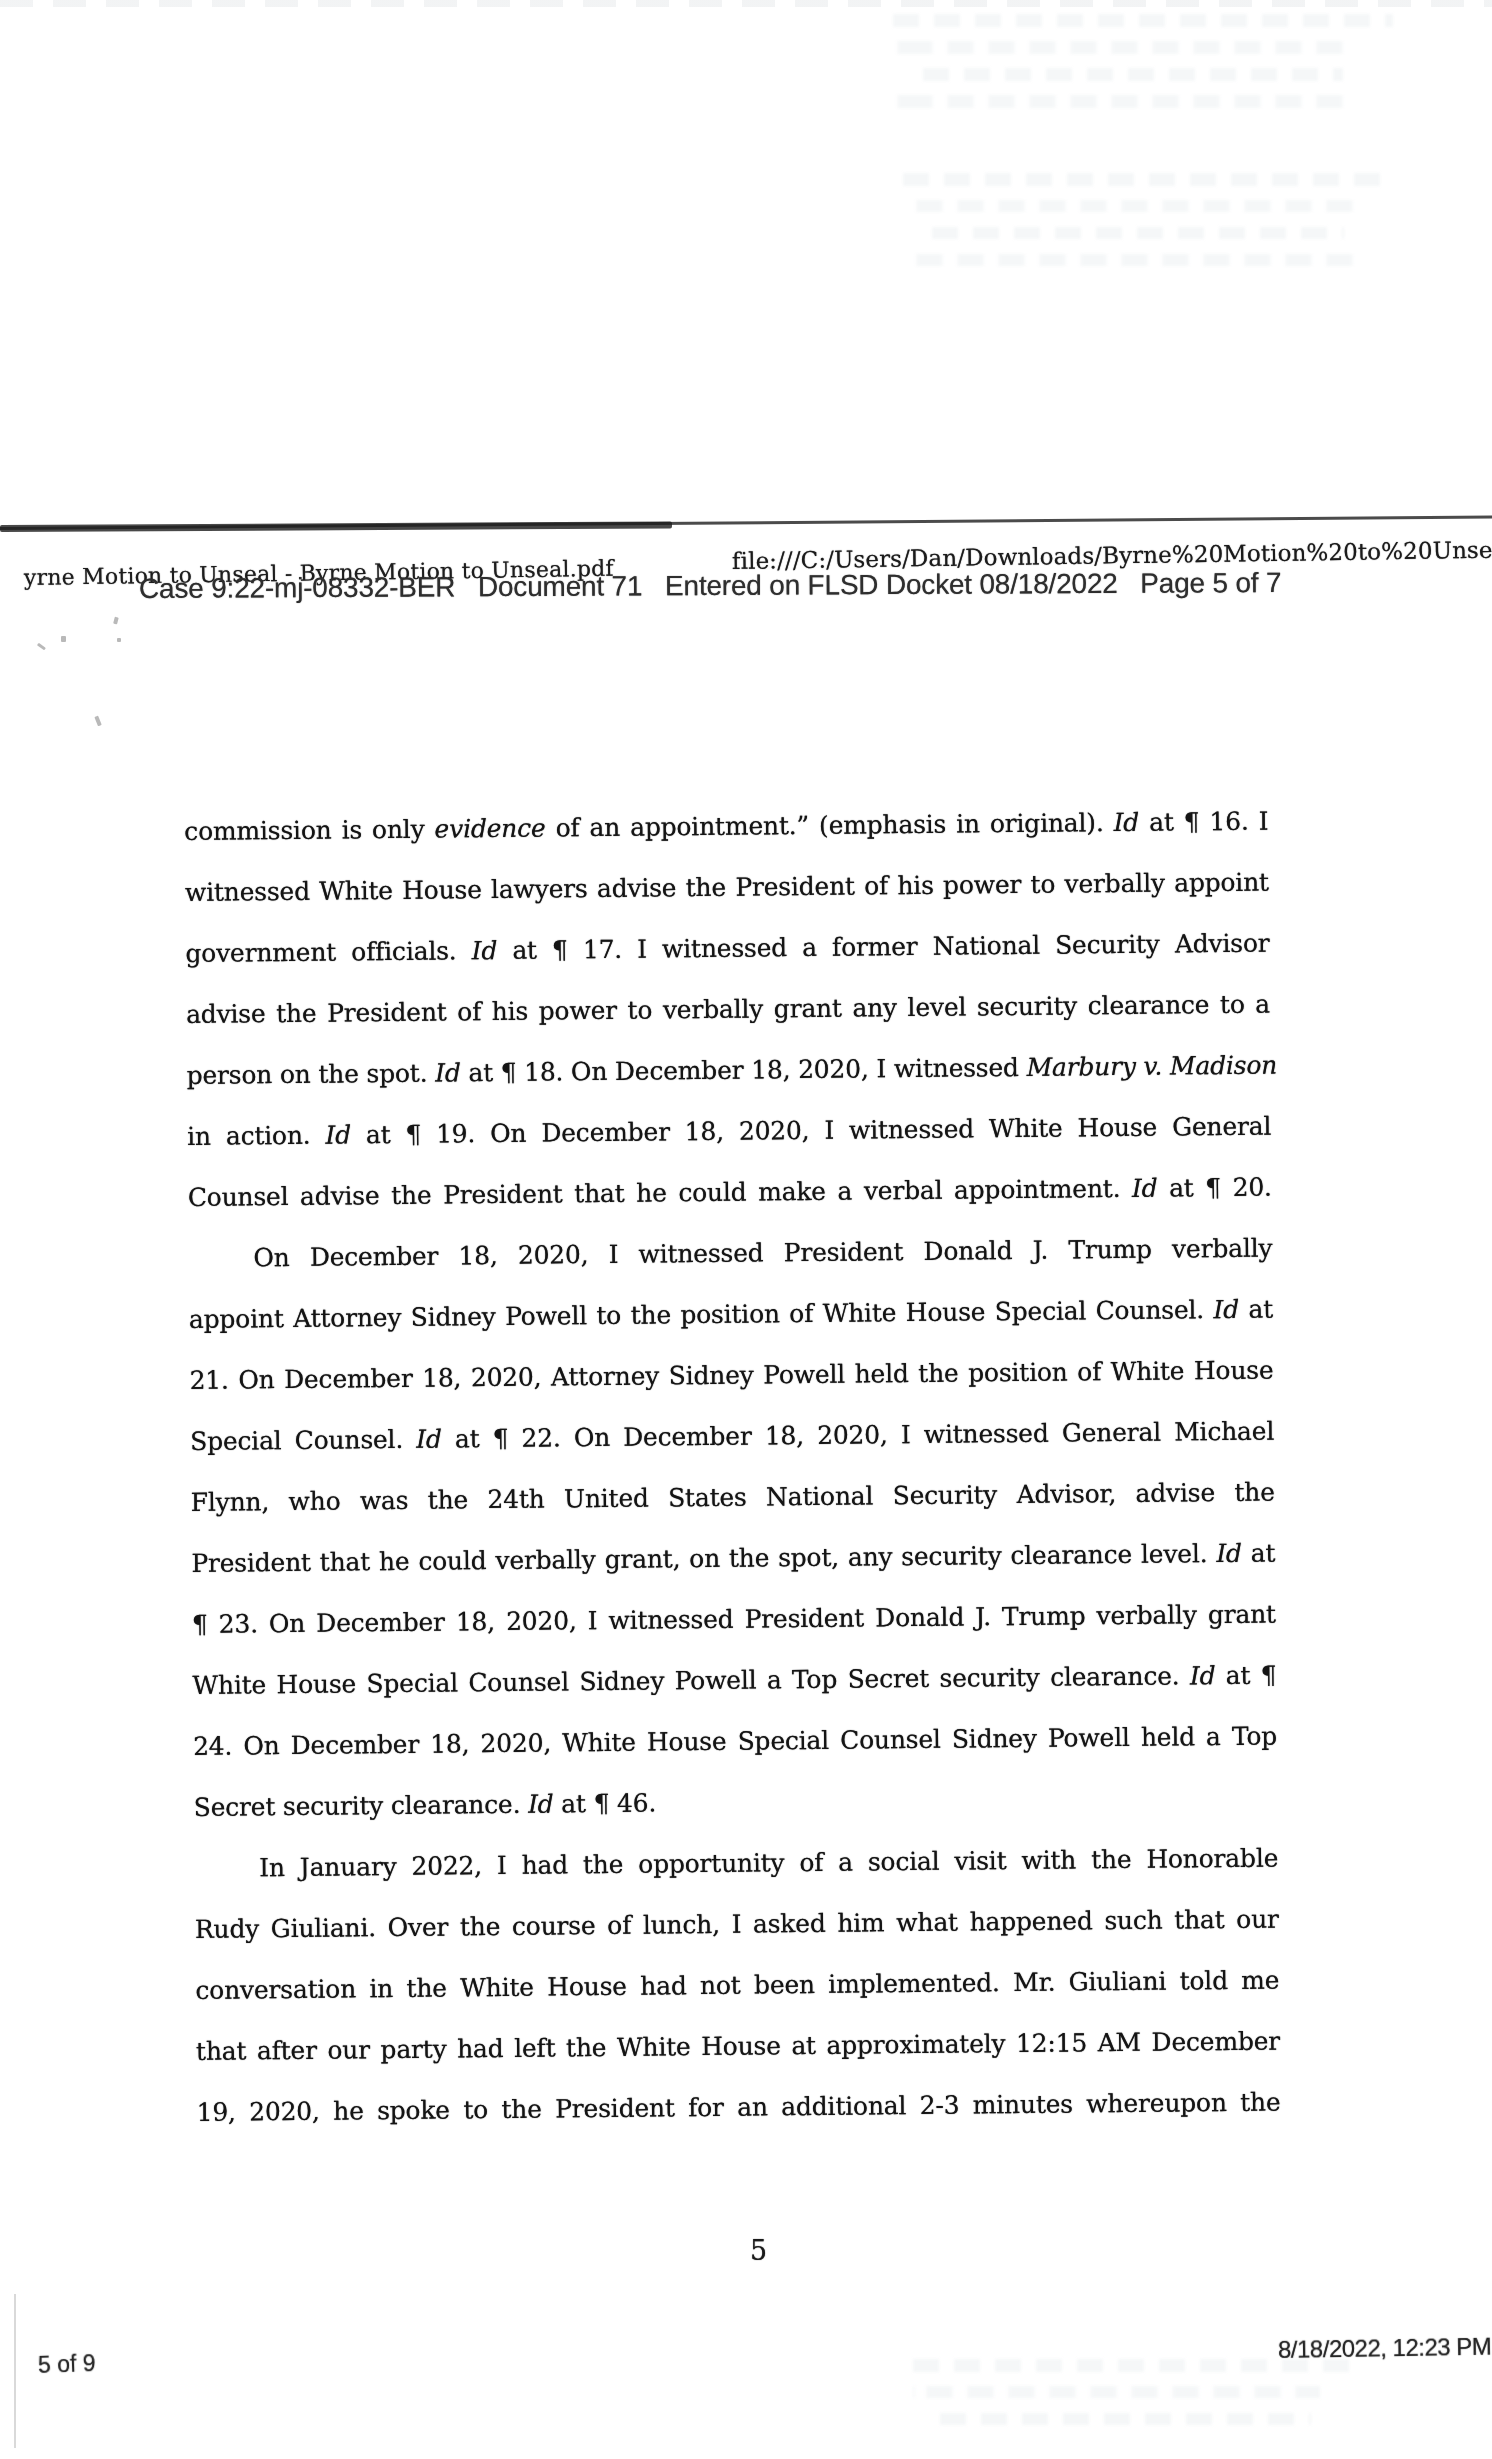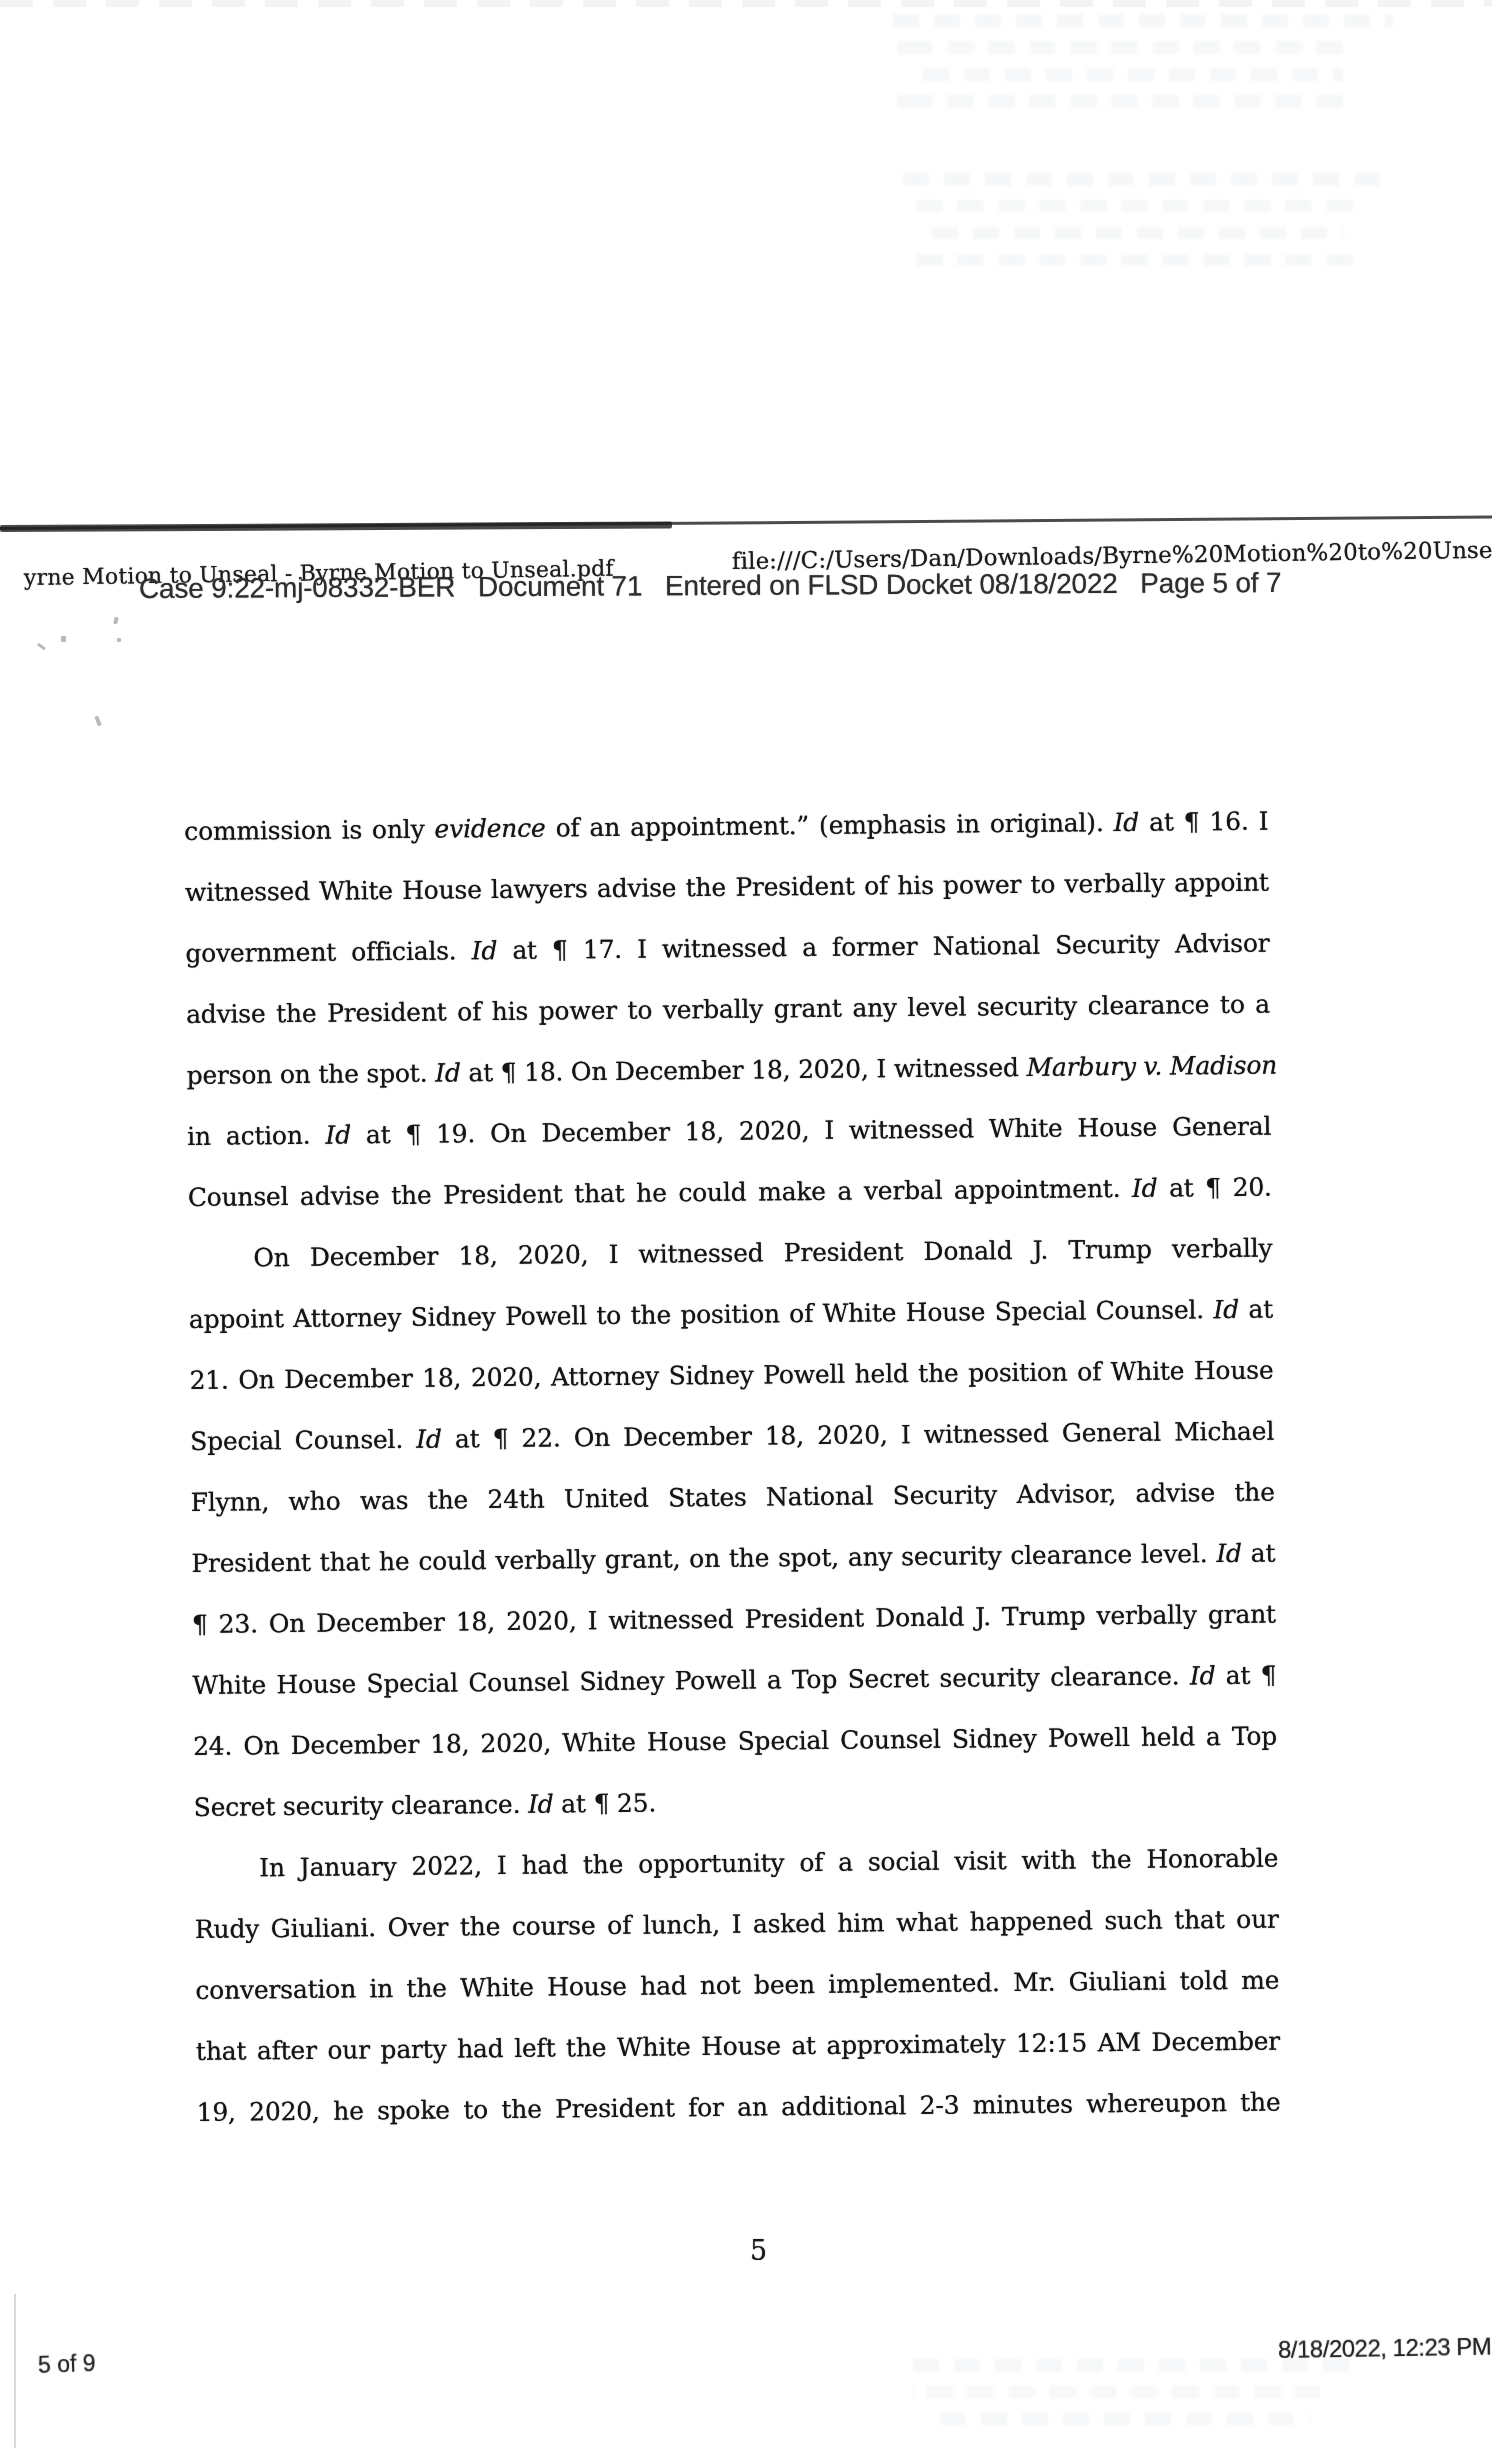--- a/index.html
+++ b/index.html
@@ -155,21 +155,21 @@
       <div class="line"><span>Counsel advise the President that he could make a verbal appointment. </span><i>Id</i><span> at ¶ 20.</span></div>
       <div class="line indent"><span>On December 18, 2020, I witnessed President Donald J. Trump verbally</span></div>
       <div class="line"><span>appoint Attorney Sidney Powell to the position of White House Special Counsel. </span><i>Id</i><span> at</span></div>
       <div class="line"><span>21. On December 18, 2020, Attorney Sidney Powell held the position of White House</span></div>
       <div class="line"><span>Special Counsel. </span><i>Id</i><span> at ¶ 22. On December 18, 2020, I witnessed General Michael</span></div>
       <div class="line"><span>Flynn, who was the 24th United States National Security Advisor, advise the</span></div>
       <div class="line"><span>President that he could verbally grant, on the spot, any security clearance level. </span><i>Id</i><span> at</span></div>
       <div class="line"><span>¶ 23. On December 18, 2020, I witnessed President Donald J. Trump verbally grant</span></div>
       <div class="line"><span>White House Special Counsel Sidney Powell a Top Secret security clearance. </span><i>Id</i><span> at ¶</span></div>
       <div class="line"><span>24. On December 18, 2020, White House Special Counsel Sidney Powell held a Top</span></div>
-      <div class="line no-just"><span>Secret security clearance. </span><i>Id</i><span> at ¶ 25.</span></div>
+      <div class="line no-just"><span>Secret security clearance. </span><i>Id</i><span> at ¶ 46.</span></div>
       <div class="line indent"><span>In January 2022, I had the opportunity of a social visit with the Honorable</span></div>
       <div class="line"><span>Rudy Giuliani. Over the course of lunch, I asked him what happened such that our</span></div>
       <div class="line"><span>conversation in the White House had not been implemented. Mr. Giuliani told me</span></div>
       <div class="line"><span>that after our party had left the White House at approximately 12:15 AM December</span></div>
       <div class="line"><span>19, 2020, he spoke to the President for an additional 2-3 minutes whereupon the</span></div>
     </div>
 
   <div class="page-num">5</div>
 
   <div class="foot-left">5 of 9</div>

